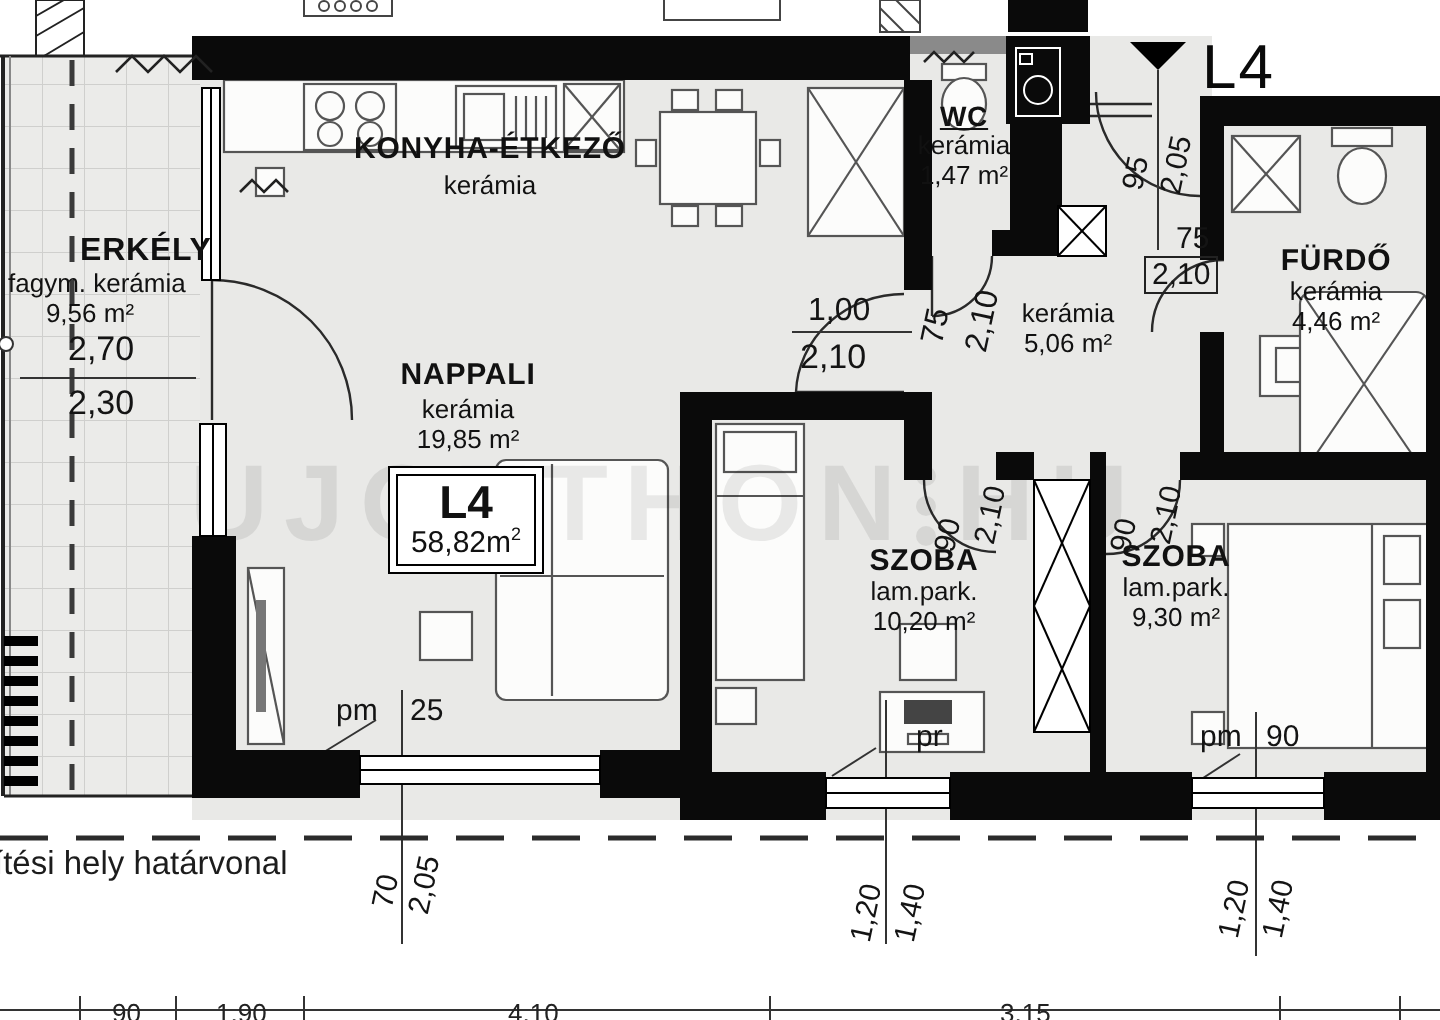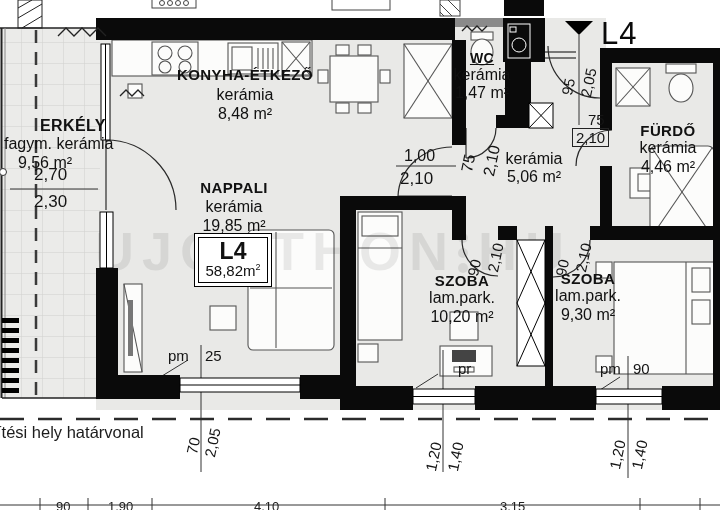--- a/index.html
+++ b/index.html
@@ -3,21 +3,21 @@
 <meta charset="utf-8">
 <style>
   html,body{margin:0;padding:0;background:#fff;}
   #plan{position:relative;width:720px;height:510px;background:#fff;overflow:hidden;
         font-family:"Liberation Sans",sans-serif;color:#111;}
   #plan svg{position:absolute;left:0;top:0;}
   .lbl{position:absolute;text-align:center;line-height:1.15;white-space:nowrap;}
   .rname{font-weight:bold;font-size:15px;letter-spacing:.4px;}
   .rname.big{font-size:16px;margin-left:36px;}
   .rname.small{font-size:14px;text-decoration:underline;}
-  .rsub{font-size:16px;}
+  .rsub{font-size:13px;}
   .dim{position:absolute;font-size:15px;white-space:nowrap;color:#141414;}
   .dim.h17{font-size:17px;}
   .dim.h16{font-size:16px;}
   .vdim{position:absolute;font-size:15px;white-space:nowrap;color:#141414;
         transform-origin:0 0;transform:rotate(-78deg);}
   .vdim.h16{font-size:16px;}
   .boxed{border:1px solid #222;padding:0 3px;background:transparent;}
   #l4box{position:absolute;left:194px;top:233px;width:76px;height:52px;background:#fff;
          border:1px solid #000;display:flex;align-items:center;justify-content:center;}
   #l4box .inner{width:68px;height:44px;border:1px solid #000;display:flex;flex-direction:column;
@@ -309,21 +309,20 @@
   <div class="rname big">ERKÉLY</div>
   <div class="rsub">fagym. kerámia</div>
   <div class="rsub">9,56 m²</div>
 </div>
 <div class="dim h17" style="left:34px;top:165px;">2,70</div>
 <div class="dim h17" style="left:34px;top:192px;">2,30</div>
 
 <div class="lbl" style="left:164px;top:66px;width:162px;">
   <div class="rname">KONYHA-ÉTKEZŐ</div>
   <div class="rsub" style="margin-top:3px">kerámia</div>
-  <div class="rsub">8,48 m²</div>
 </div>
 
 <div class="lbl" style="left:186px;top:179px;width:96px;">
   <div class="rname">NAPPALI</div>
   <div class="rsub" style="margin-top:2px">kerámia</div>
   <div class="rsub">19,85 m²</div>
 </div>
 
 <div id="l4box">
   <div class="inner">

